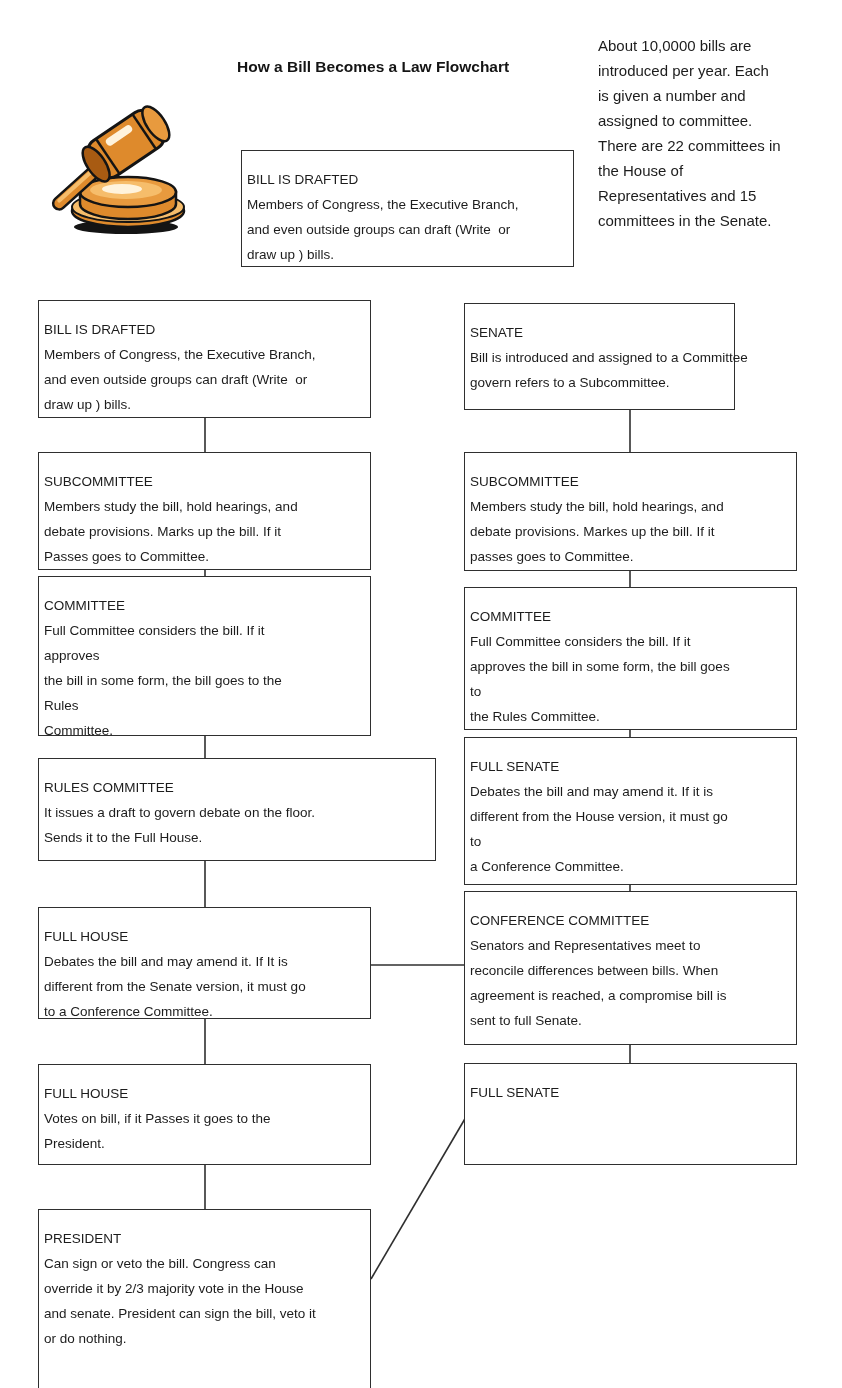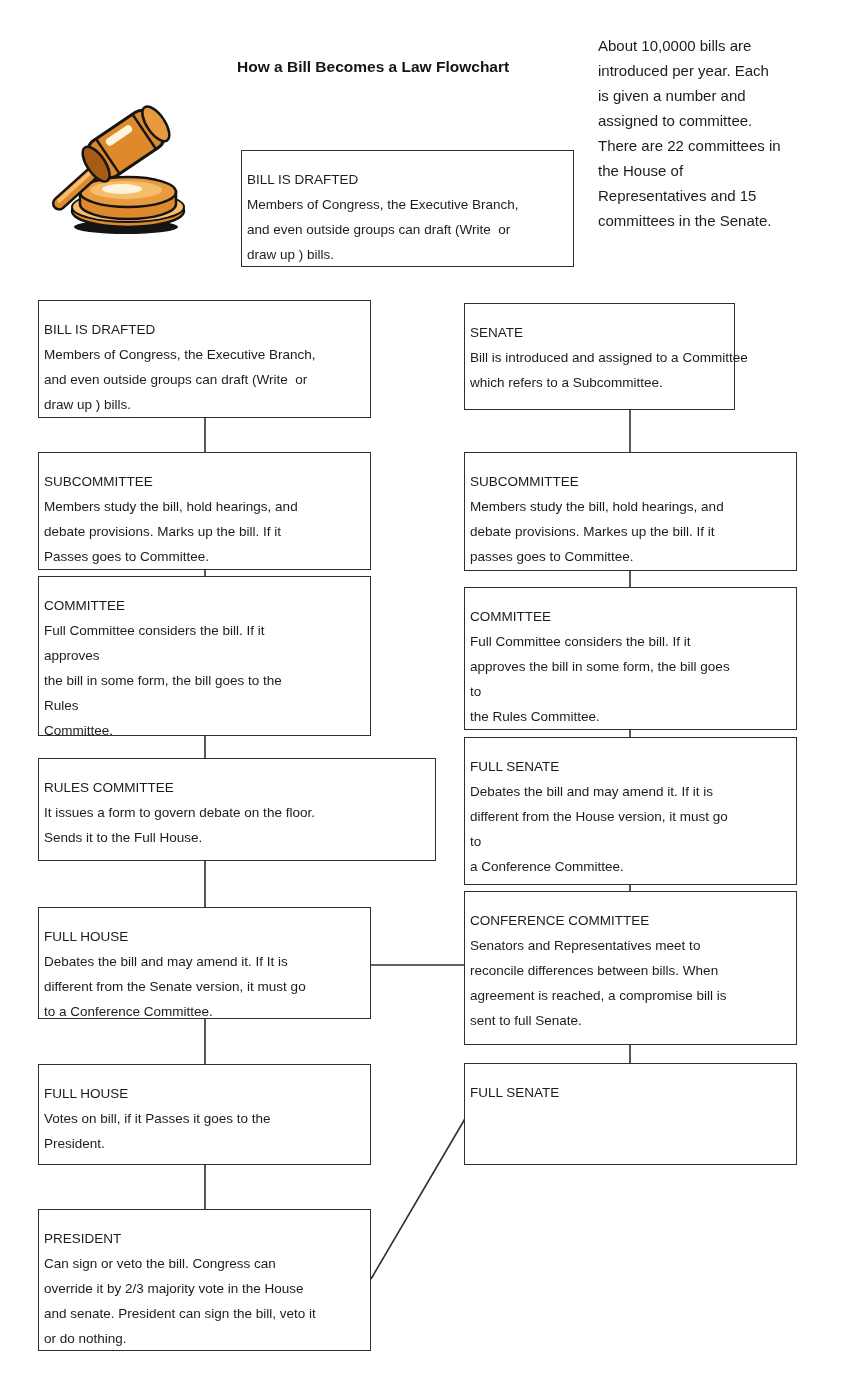--- a/index.html
+++ b/index.html
@@ -32,21 +32,21 @@
   .box-heading,.box-body{
     font-size:13.5px;line-height:25px;white-space:pre;color:#1c1c1c;
   }
   #box-top{left:241px;top:150px;width:333px;height:117px;}
   #box-l1{left:38px; top:300px; width:333px;height:118px;}
   #box-l2{left:38px; top:452px; width:333px;height:118px;}
   #box-l3{left:38px; top:576px; width:333px;height:160px;}
   #box-l4{left:38px; top:758px; width:398px;height:103px;}
   #box-l5{left:38px; top:907px; width:333px;height:112px;}
   #box-l6{left:38px; top:1064px;width:333px;height:101px;}
-  #box-l7{left:38px; top:1209px;width:333px;height:142px;}
+  #box-l7{left:38px; top:1209px;width:333px;height:180px;}
   #box-r1{left:464px;top:303px; width:271px;height:107px;}
   #box-r2{left:464px;top:452px; width:333px;height:119px;}
   #box-r3{left:464px;top:587px; width:333px;height:143px;}
   #box-r4{left:464px;top:737px; width:333px;height:148px;}
   #box-r5{left:464px;top:891px; width:333px;height:154px;}
   #box-r6{left:464px;top:1063px;width:333px;height:102px;}
 </style>
 </head>
 <body>
 
@@ -133,21 +133,21 @@
   <div class="flowbox" id="box-l3">
     <div class="box-heading">COMMITTEE</div>
     <div class="box-body">Full Committee considers the bill. If it
 approves
 the bill in some form, the bill goes to the
 Rules
 Committee.</div>
   </div>
   <div class="flowbox" id="box-l4">
     <div class="box-heading">RULES COMMITTEE</div>
-    <div class="box-body">It issues a form to govern debate on the floor.
+    <div class="box-body">It issues a draft to govern debate on the floor.
 Sends it to the Full House.</div>
   </div>
   <div class="flowbox" id="box-l5">
     <div class="box-heading">FULL HOUSE</div>
     <div class="box-body">Debates the bill and may amend it. If It is
 different from the Senate version, it must go
 to a Conference Committee.</div>
   </div>
   <div class="flowbox" id="box-l6">
     <div class="box-heading">FULL HOUSE</div>
@@ -158,21 +158,21 @@
     <div class="box-heading">PRESIDENT</div>
     <div class="box-body">Can sign or veto the bill. Congress can
 override it by 2/3 majority vote in the House
 and senate. President can sign the bill, veto it
 or do nothing.</div>
   </div>
 
   <div class="flowbox" id="box-r1">
     <div class="box-heading">SENATE</div>
     <div class="box-body">Bill is introduced and assigned to a Committee
-which refers to a Subcommittee.</div>
+govern refers to a Subcommittee.</div>
   </div>
   <div class="flowbox" id="box-r2">
     <div class="box-heading">SUBCOMMITTEE</div>
     <div class="box-body">Members study the bill, hold hearings, and
 debate provisions. Markes up the bill. If it
 passes goes to Committee.</div>
   </div>
   <div class="flowbox" id="box-r3">
     <div class="box-heading">COMMITTEE</div>
     <div class="box-body">Full Committee considers the bill. If it

